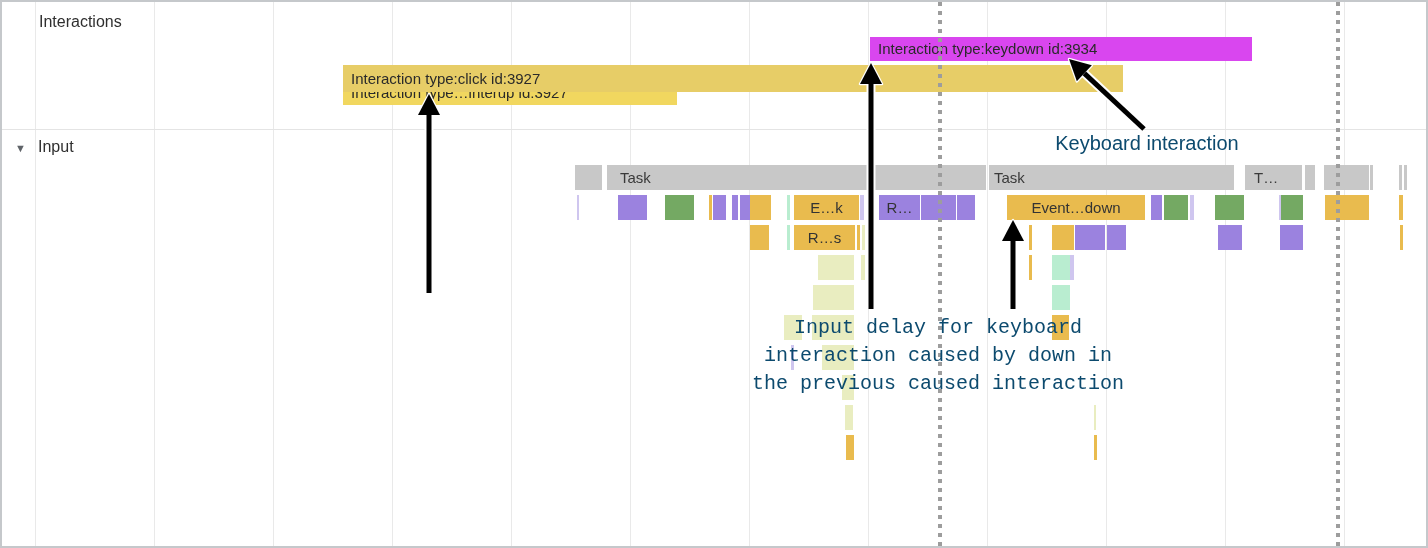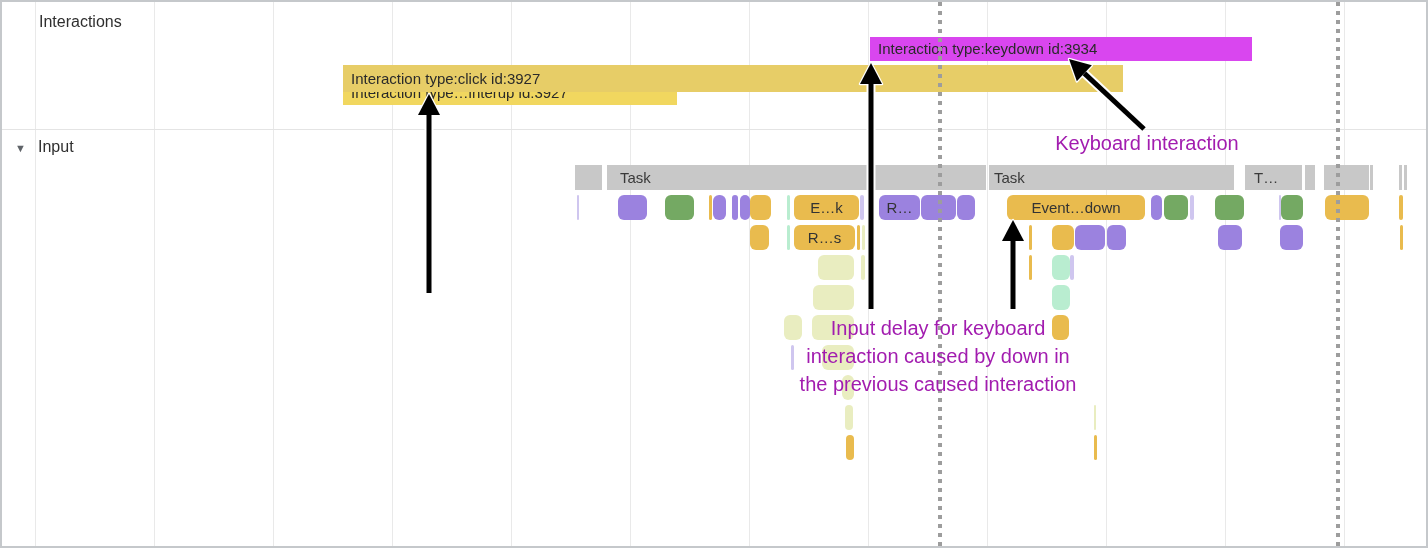--- a/index.html
+++ b/index.html
@@ -16,22 +16,22 @@
   .separator{position:absolute;left:0;right:0;height:1px;background:#e4e4e4;z-index:0;}
   .marker{position:absolute;top:0;bottom:0;width:4px;z-index:3;
     background:repeating-linear-gradient(to bottom,#9d9d9d 0 4px,transparent 4px 9px);}
   .track-label{position:absolute;font-size:16px;color:#2f2f2f;z-index:2;white-space:nowrap;}
   .collapse{position:absolute;font-size:11px;color:#5f6368;z-index:2;cursor:pointer;}
   .ibar{position:absolute;z-index:1;font-size:15px;color:#2a2a2a;line-height:24px;
     padding-left:8px;box-sizing:border-box;white-space:nowrap;overflow:hidden;}
   .tbar{position:absolute;z-index:1;font-size:15px;color:#3a3a3a;box-sizing:border-box;
     white-space:nowrap;overflow:hidden;background:#c8c8c8;}
   .fbar{position:absolute;z-index:1;font-size:15px;color:#333;box-sizing:border-box;
-    white-space:nowrap;overflow:hidden;text-align:center;border-radius:6px;}
-  .note{position:absolute;z-index:4;font-size:20px;color:#a21caf;text-align:center;
+    white-space:nowrap;overflow:hidden;text-align:center;}
+  .note{position:absolute;z-index:4;font-size:20px;color:#0c4a6e;text-align:center;
     line-height:28px;white-space:nowrap;transform:translateX(-50%);}
   #arrow-layer{position:absolute;left:0;top:0;z-index:4;pointer-events:none;}
 </style>
 </head>
 <body>
 
 <div id="stage">
   <span class="track-label" style="left:37px;top:11px;">Interactions</span>
   <span class="collapse" style="left:13px;top:140px;">▼</span>
   <span class="track-label" style="left:36px;top:136px;">Input</span>
@@ -136,18 +136,18 @@
     <div class="fbar" style="left: 789px; top: 343px; width: 3px; height: 25px; line-height: 25px; background: rgb(207, 198, 239);"></div>
     <div class="fbar" style="left: 820px; top: 343px; width: 32px; height: 25px; line-height: 25px; background: rgb(233, 237, 192);"></div>
     <div class="fbar" style="left: 840px; top: 373px; width: 12px; height: 25px; line-height: 25px; background: rgb(233, 237, 192);"></div>
     <div class="fbar" style="left: 843px; top: 403px; width: 8px; height: 25px; line-height: 25px; background: rgb(233, 237, 192);"></div>
     <div class="fbar" style="left: 1092px; top: 403px; width: 2px; height: 25px; line-height: 25px; background: rgb(233, 237, 192);"></div>
     <div class="fbar" style="left: 844px; top: 433px; width: 8px; height: 25px; line-height: 25px; background: rgb(233, 187, 78);"></div>
     <div class="fbar" style="left: 1092px; top: 433px; width: 3px; height: 25px; line-height: 25px; background: rgb(233, 187, 78);"></div>
     <div class="note" style="left: 1145px; top: 127px;">
       <div>Keyboard interaction</div>
     </div>
-    <div class="note" style="left: 936px; top: 312px;">
+    <div class="note" style="left: 936px; top: 312px; font-family: Liberation Mono, monospace;">
       <div>Input delay for keyboard</div>
       <div>interaction caused by down in</div>
       <div>the previous caused interaction</div>
     </div>
   </div>
 
 </body></html>

